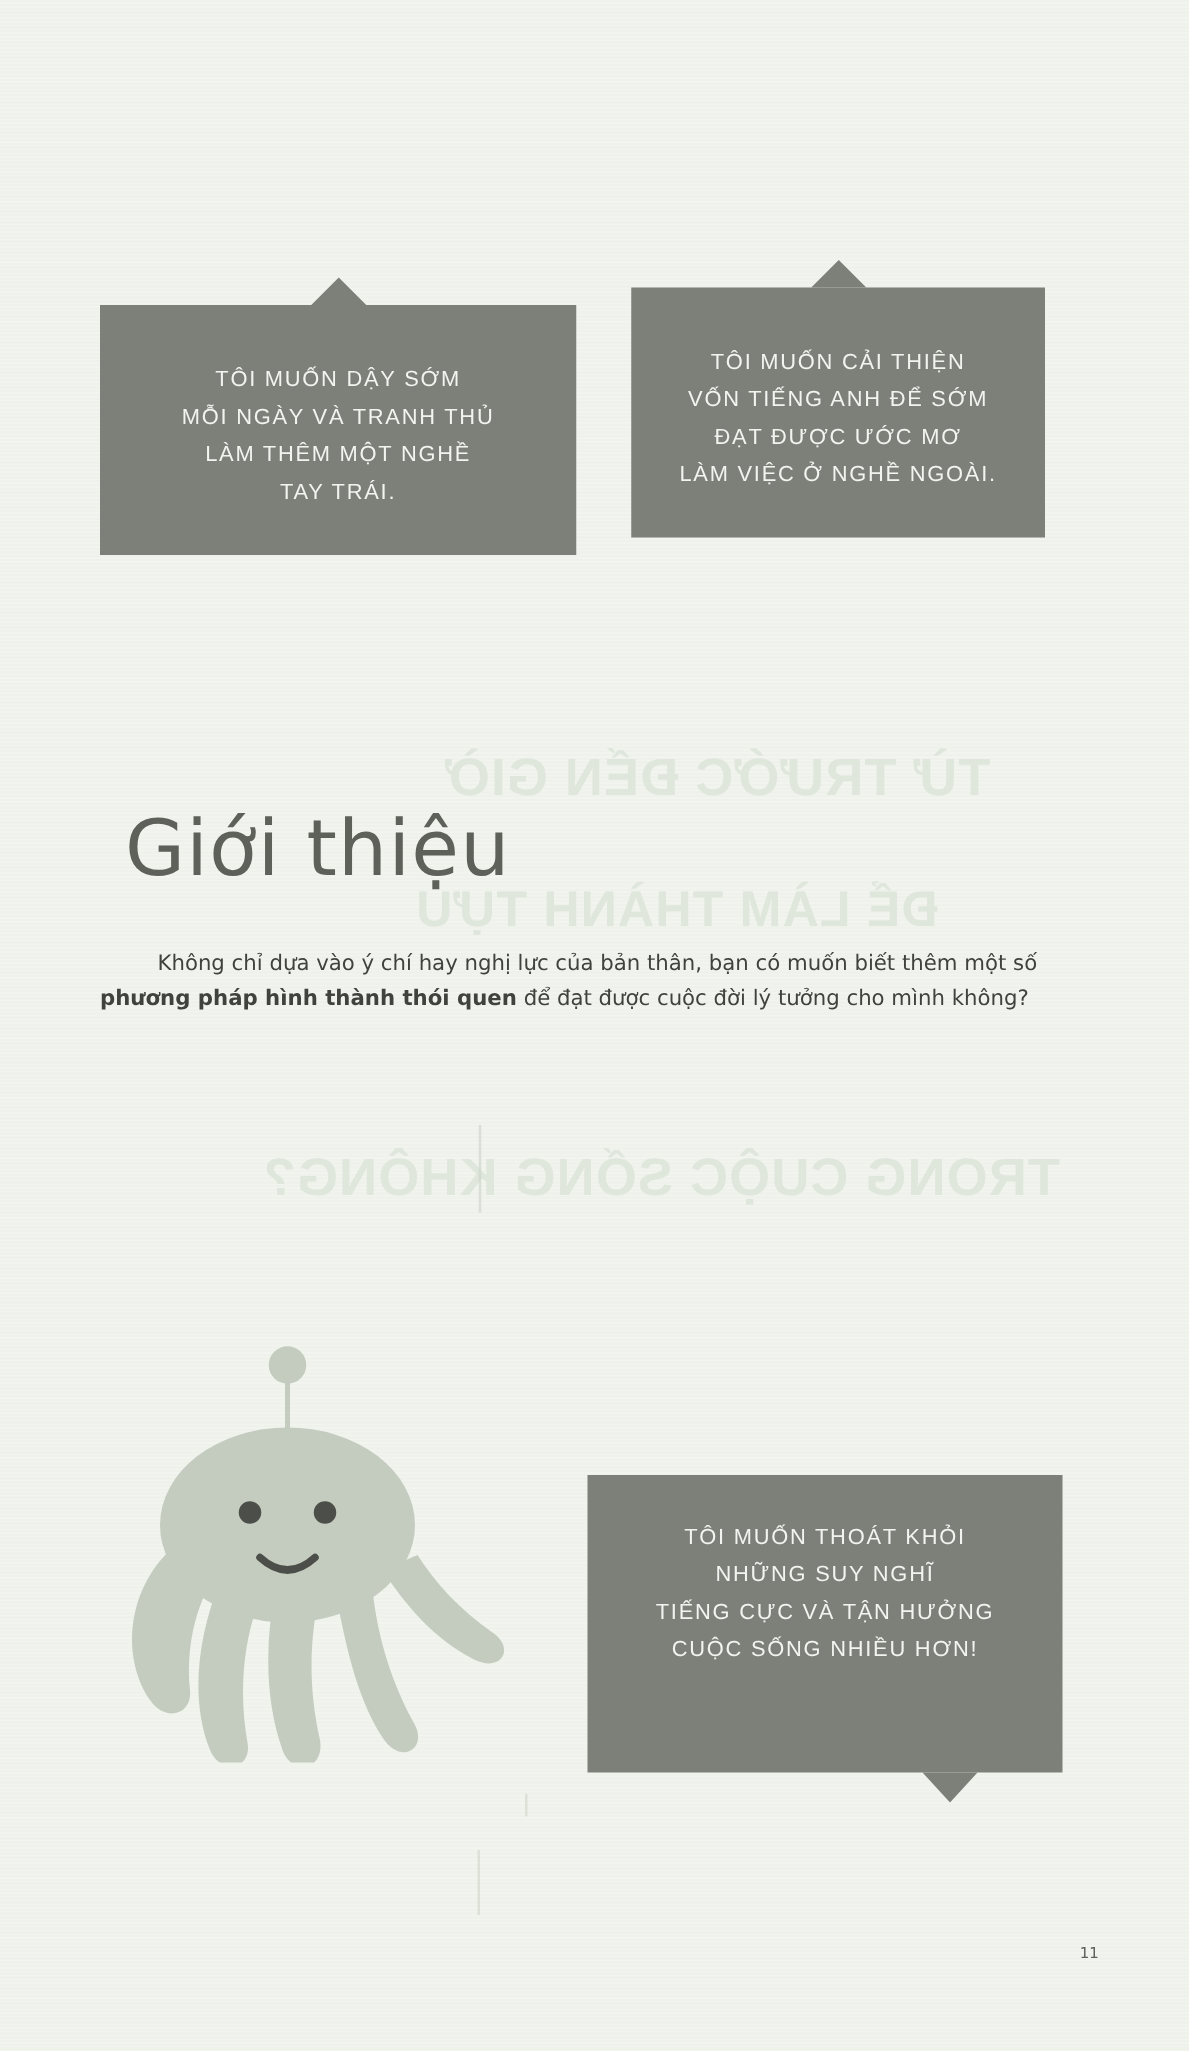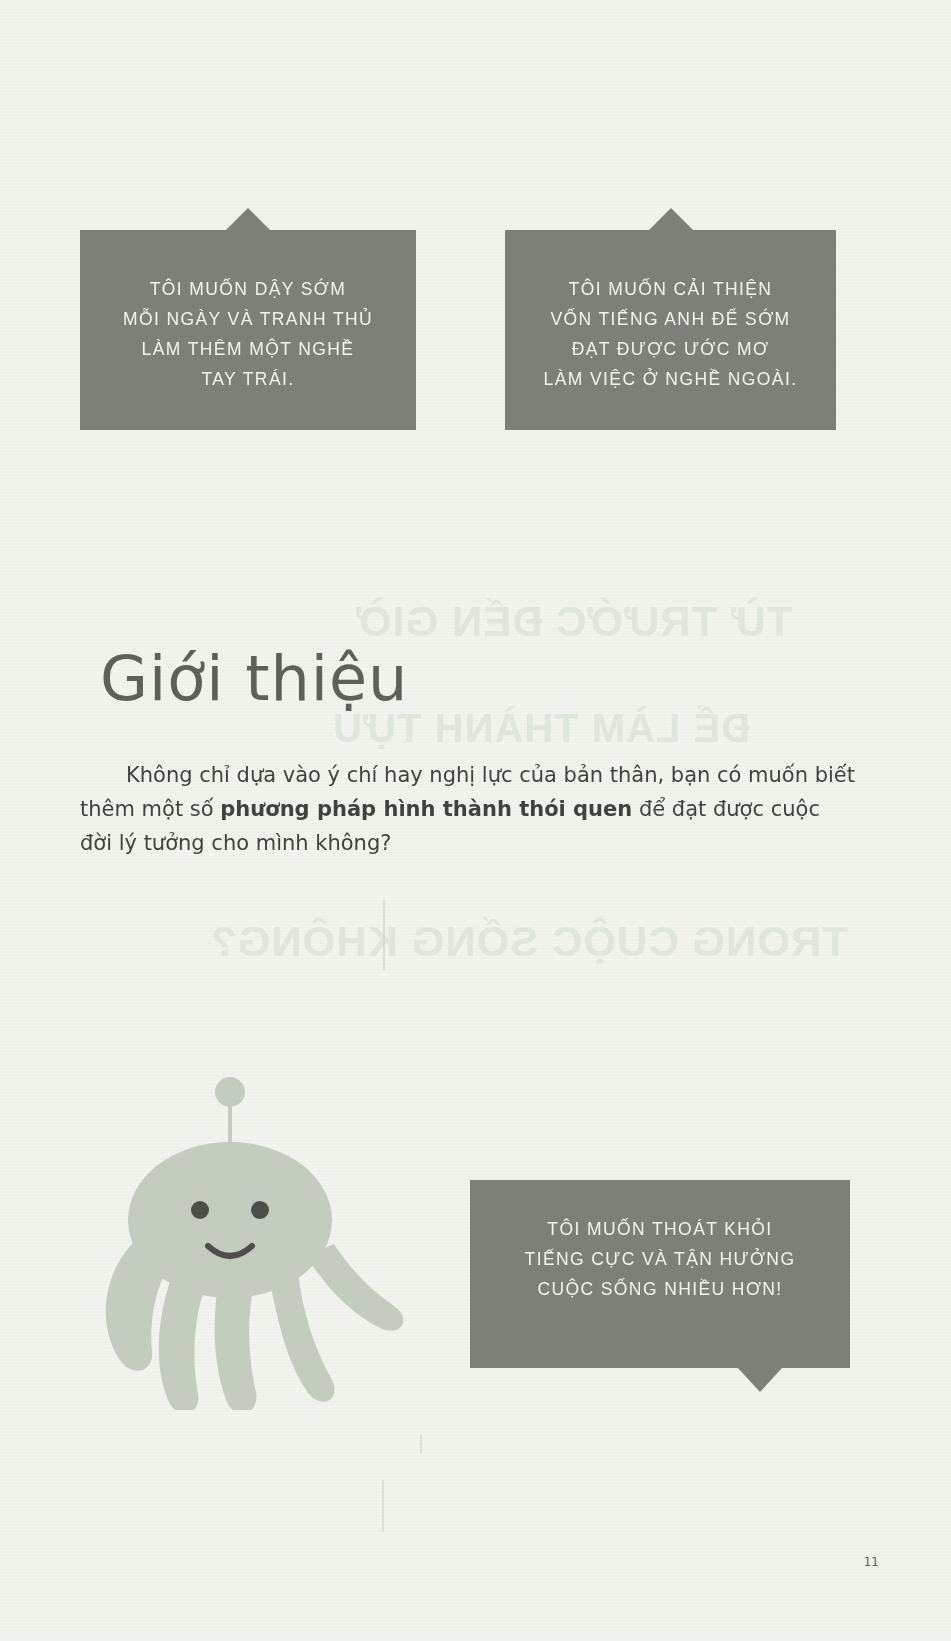--- a/index.html
+++ b/index.html
@@ -52,22 +52,22 @@
   }
   .bubble .tail {
     position: absolute;
     width: 0;
     height: 0;
   }
 
   
   #bubble-goal-1 {
     left: 80px;
-    top: 230px;
-    width: 336px;
+    top: 244px;
+    width: 381px;
     height: 200px;
     padding-top: 44px;
   }
   #bubble-goal-1 .tail {
     top: -22px;
     left: 50%;
     margin-left: -22px;
     border-left: 22px solid transparent;
     border-right: 22px solid transparent;
     border-bottom: 22px solid #7d7f79;
@@ -88,21 +88,21 @@
     border-left: 22px solid transparent;
     border-right: 22px solid transparent;
     border-bottom: 22px solid #7d7f79;
   }
 
   
   #bubble-goal-3 {
     left: 470px;
     top: 1180px;
     width: 380px;
-    height: 188px;
+    height: 238px;
     padding-top: 34px;
   }
   #bubble-goal-3 .tail {
     bottom: -24px;
     left: 268px;
     border-left: 22px solid transparent;
     border-right: 22px solid transparent;
     border-top: 24px solid #7d7f79;
   }
 
@@ -120,21 +120,21 @@
     letter-spacing: 1px;
     margin: 16px;
   }
 
   
   #intro-paragraph {
     position: absolute;
     left: 80px;
     top: 758px;
     width: 775px;
-    font-size: 21px;
+    font-size: 17px;
     line-height: 1.62;
     color: #3f423d;
     text-indent: 46px;
     font-family: "DejaVu Sans", sans-serif;
     margin: 0;
   }
   #intro-paragraph b { font-weight: bold; }
 
   
   #page-number {
@@ -214,19 +214,20 @@
     <g fill="#4c4f49">
       <circle cx="120" cy="150" r="9"></circle>
       <circle cx="180" cy="150" r="9"></circle>
       <path d="M128 186 q22 20 44 0" stroke="#4c4f49" stroke-width="6" fill="none" stroke-linecap="round"></path>
     </g>
   </svg>
 
   <div class="bubble" id="bubble-goal-3">
     <span class="tail"></span>
     <span class="bubble-line">TÔI MUỐN THOÁT KHỎI</span>
+    <span class="bubble-line">NHỮNG SUY NGHĨ</span>
     <span class="bubble-line">TIẾNG CỰC VÀ TẬN HƯỞNG</span>
     <span class="bubble-line">CUỘC SỐNG NHIỀU HƠN!</span>
   </div>
 
   <div id="page-number">11</div>
 
 </div>
 
 </body></html>

